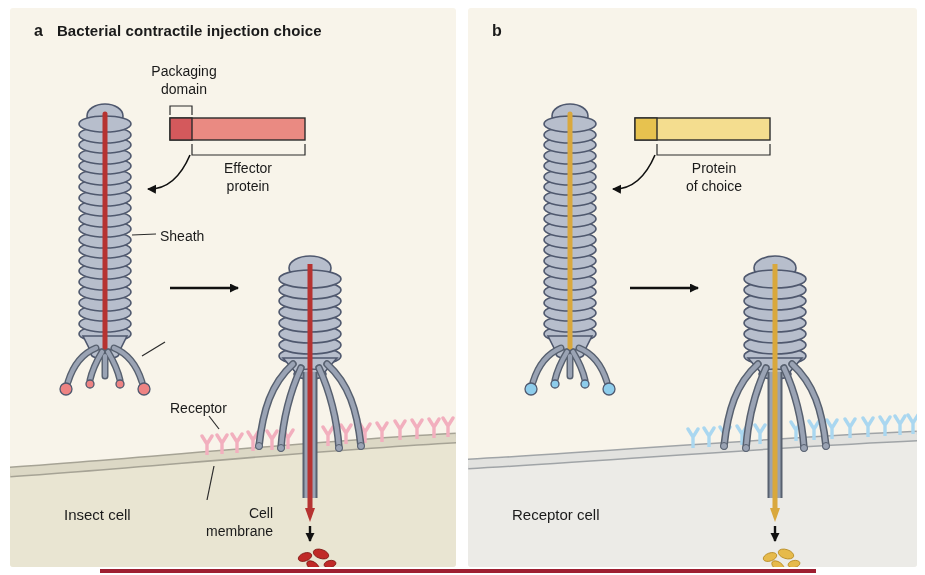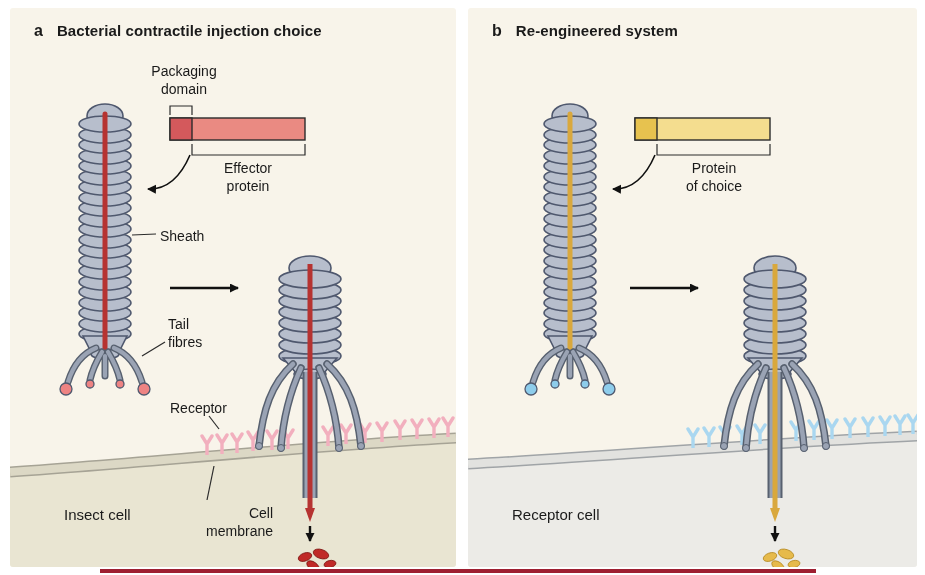--- a/index.html
+++ b/index.html
@@ -191,22 +191,20 @@
 
     <div class="hdr">
       <span class="letter">a</span>
       <span class="title">Bacterial contractile injection choice</span>
     </div>
     <div class="lbl center" style="left:118px;top:54px;width:112px;">Packaging
 domain</div>
     <div class="lbl center" style="left:183px;top:151px;width:110px;">Effector
 protein</div>
     <div class="lbl" style="left:150px;top:219px;">Sheath</div>
-    <div class="lbl" style="left:158px;top:307px;width:60px;">Tail
-fibres</div>
     <div class="lbl" style="left:160px;top:391px;">Receptor</div>
     <div class="lbl big" style="left:34px;top:497px;">Insect cell</div>
     <div class="lbl" style="left:173px;top:496px;width:90px;text-align:right;">Cell
 membrane</div>
   </div>
 
   <div class="panel" id="panel-b">
     <svg width="449" height="559" viewBox="0 0 449 559">
       <path class="cell-b" d="M0,456 C130,449 310,434 449,428 L449,559 L0,559 Z"></path>
       <path class="mem-edge-b" d="M0,456 C130,449 310,434 449,428"></path>
@@ -244,21 +242,20 @@
       <g class="blob-yellow">
         <ellipse cx="302" cy="549" rx="7" ry="4" transform="rotate(-20 302 549)"></ellipse>
         <ellipse cx="318" cy="546" rx="8" ry="4.5" transform="rotate(18 318 546)"></ellipse>
         <ellipse cx="310" cy="558" rx="7" ry="4" transform="rotate(35 310 558)"></ellipse>
         <ellipse cx="326" cy="556" rx="6" ry="3.5" transform="rotate(-12 326 556)"></ellipse>
       </g>
     </svg>
 
     <div class="hdr">
       <span class="letter">b</span>
-      <span class="title">Re-engineered system</span>
     </div>
     <div class="lbl center" style="left:190px;top:151px;width:112px;">Protein
 of choice</div>
     <div class="lbl big" style="left:24px;top:497px;">Receptor cell</div>
   </div>
 
   <div class="bottom-rule"></div>
 </div>
 
 </body></html>

